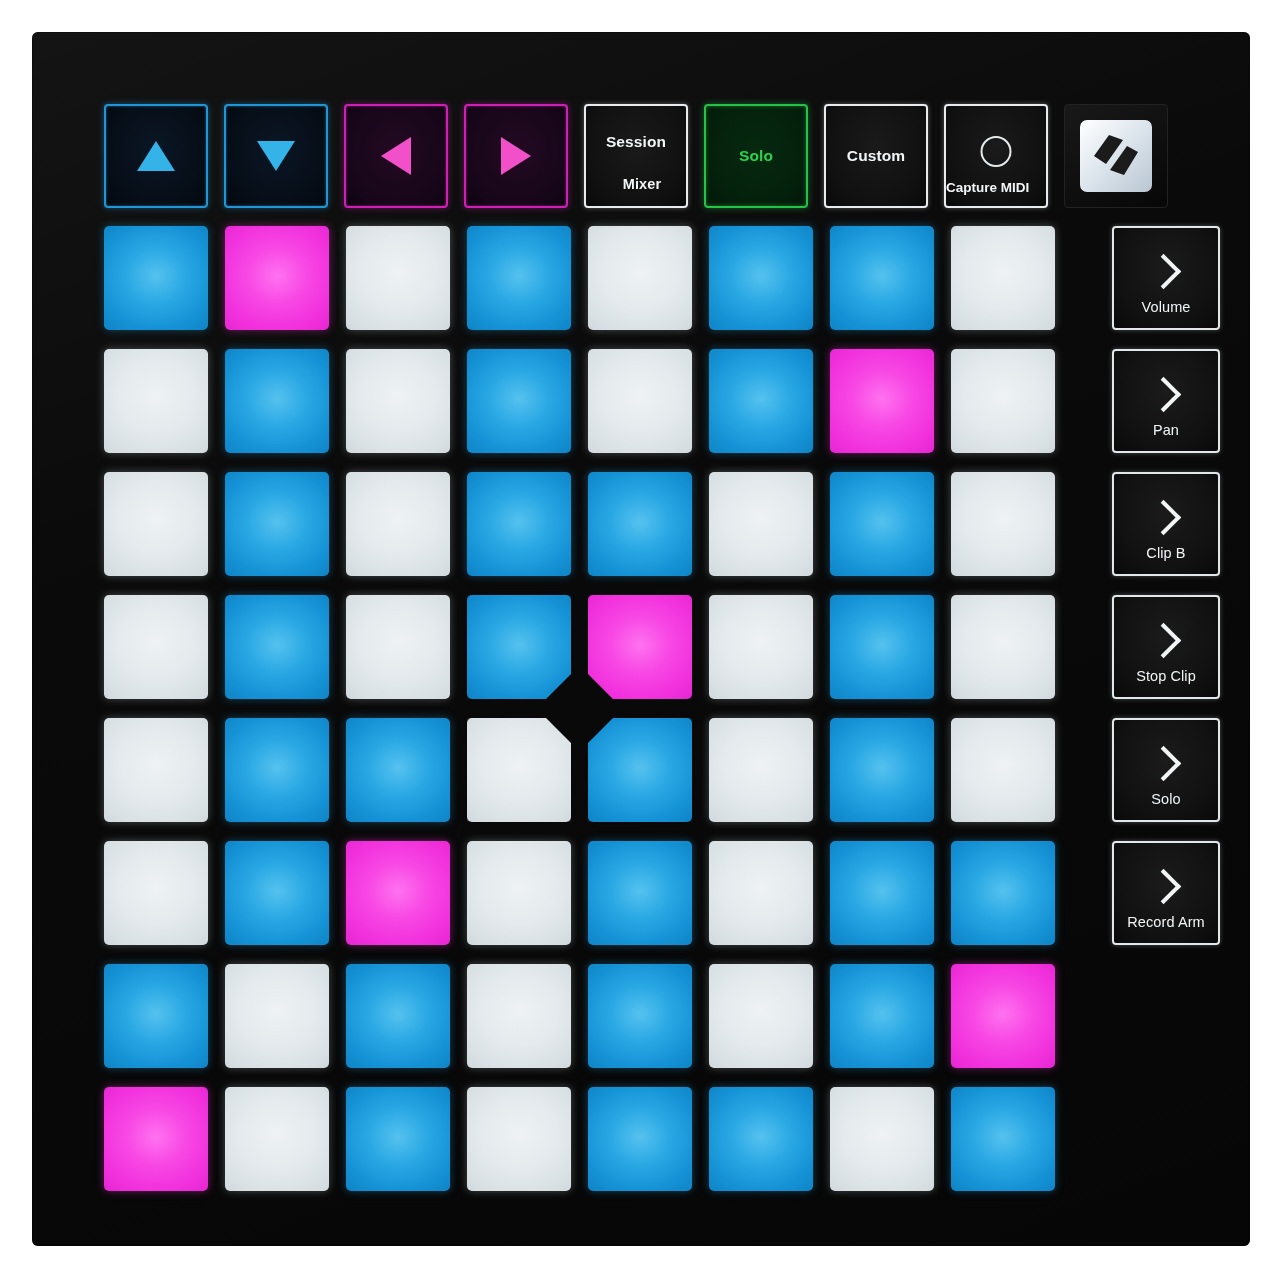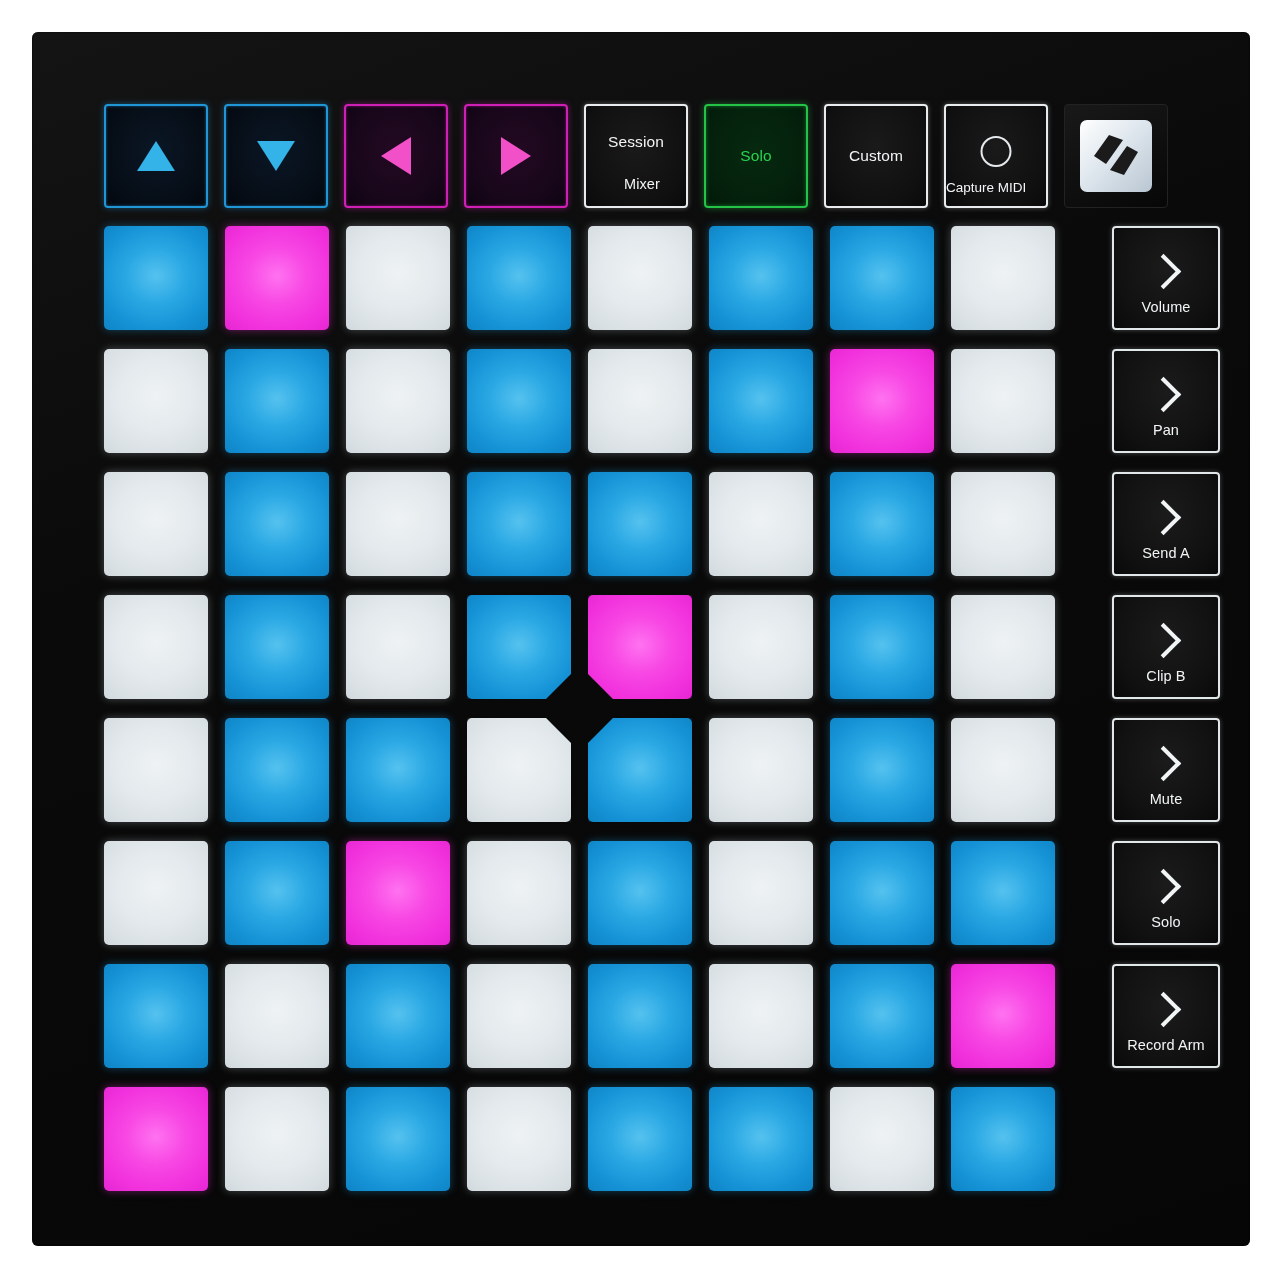--- a/index.html
+++ b/index.html
@@ -29,20 +29,21 @@
 
   
   #top-row {
     position: absolute;
     left: 72px;
     top: 72px;
     width: 1112px;
     height: 106px;
     display: flex;
     gap: 16px;
+    font-weight: bold;
   }
   .fn-btn {
     width: 104px;
     height: 104px;
     box-sizing: border-box;
     border-radius: 4px;
     position: relative;
     display: flex;
     flex-direction: column;
     align-items: center;
@@ -341,29 +342,25 @@
         <div class="scene-btn">
           <span class="chev"></span>
           <span class="scene-label">Volume</span>
         </div>
         <div class="scene-btn">
           <span class="chev"></span>
           <span class="scene-label">Pan</span>
         </div>
         <div class="scene-btn">
           <span class="chev"></span>
-          <span class="scene-label">Send A</span>
-        </div>
-        <div class="scene-btn">
-          <span class="chev"></span>
           <span class="scene-label">Clip B</span>
         </div>
         <div class="scene-btn">
           <span class="chev"></span>
-          <span class="scene-label">Mute</span>
+          <span class="scene-label">Stop Clip</span>
         </div>
         <div class="scene-btn">
           <span class="chev"></span>
           <span class="scene-label">Solo</span>
         </div>
         <div class="scene-btn">
           <span class="chev"></span>
           <span class="scene-label">Record Arm</span>
         </div>
       </div>

